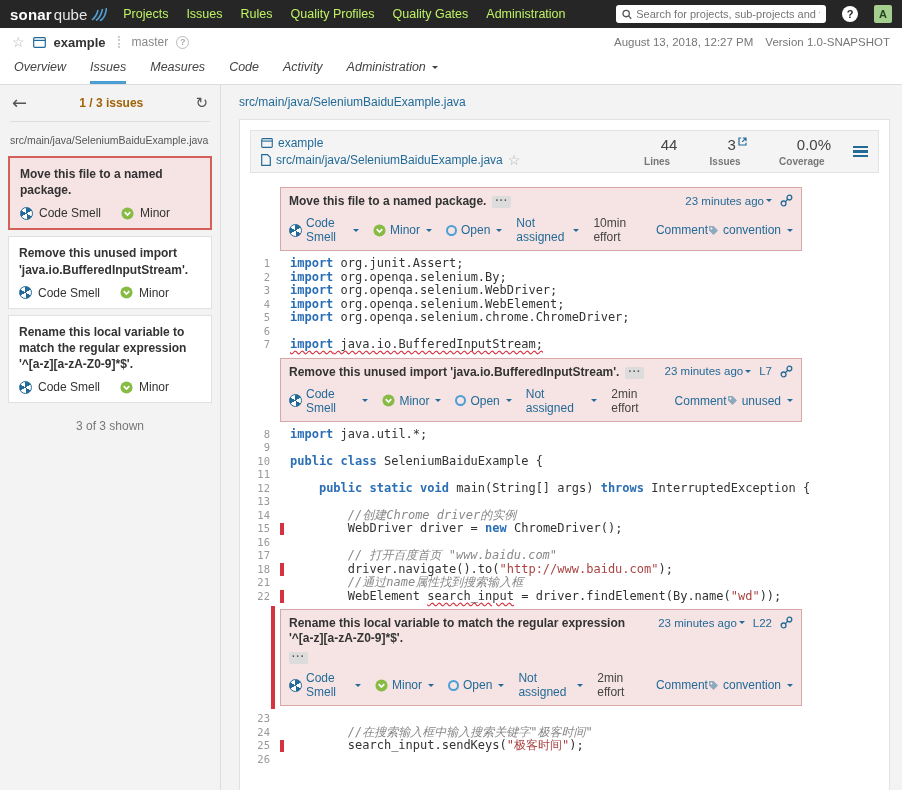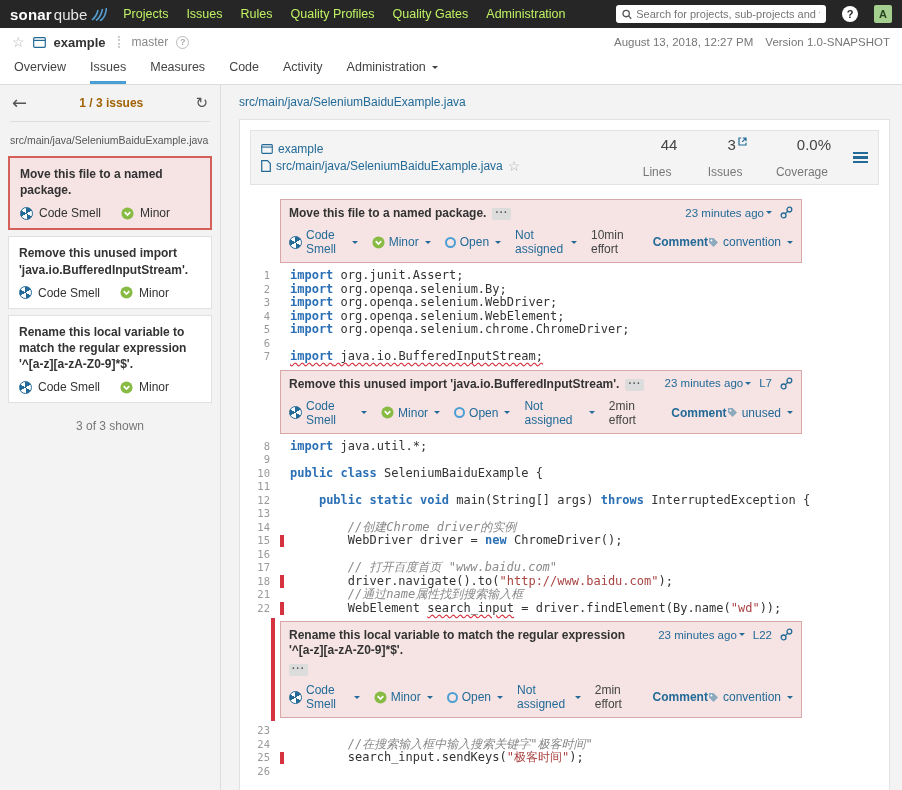--- a/index.html
+++ b/index.html
@@ -24,21 +24,21 @@
   .projhead { background:#fff; height:28px; display:flex; align-items:center; padding:0 12px; gap:8px; }
   .icon-star { color:#b0b0b0; font-size:14px; font-family:"DejaVu Sans",sans-serif; cursor:pointer; line-height:1; }
   .proj-name { font-weight:700; color:#333; font-size:13px; cursor:pointer; }
   .branch-divider { border-left:2px dotted #ccc; height:12px; margin:0 4px; }
   .branch { color:#888; font-size:12px; }
   .help-small { width:13px; height:13px; border-radius:50%; border:1px solid #bbb; color:#aaa; font-size:9px; font-weight:700; display:flex; align-items:center; justify-content:center; }
   .projhead .right { margin-left:auto; color:#777; font-size:11.5px; display:flex; gap:12px; }
 
   
   .tabs { background:#fff; display:flex; gap:24px; padding:4px 14px 0; border-bottom:1px solid #ddd; }
-  .tab { color:#444; font-size:12.5px; padding-bottom:7px; cursor:pointer; border-bottom:3px solid transparent; display:flex; align-items:center; gap:4px; }
+  .tab { color:#444; font-size:12.5px; padding-bottom:7px; cursor:pointer; border-bottom:3px solid transparent; display:flex; align-items:center; gap:4px;font-style:italic; }
   .tab.active { border-bottom-color:#4b9fd5; }
   .caret { display:inline-block; width:0; height:0; border:3.5px solid transparent; border-top-color:#236a97; margin-top:3px; margin-left:2px; }
   .tab .caret { border-top-color:#444; }
 
   
   .content { display:flex; height:712px; }
   .sidebar { width:221px; flex-shrink:0; border-right:1px solid #ddd; }
   .sb-head { display:flex; align-items:center; height:36px; padding:0 12px; }
   .sb-back { font-size:18px; color:#555; cursor:pointer; font-family:"DejaVu Sans",sans-serif; line-height:1; }
   .sb-counter { flex:1; text-align:center; color:#a16207; font-size:12px;font-weight:bold; }
@@ -66,21 +66,21 @@
   .crumb { color:#236a97; font-size:12px; cursor:pointer; }
   .panel { background:#fff; border:1px solid #e2e2e2; flex:1; padding:10px 10px; overflow:hidden; }
 
   .filehead { border:1px solid #e3e3e3; background:#f4f4f4; display:flex; align-items:center; padding:5px 10px; margin-bottom:14px; }
   .filehead .links { display:flex; flex-direction:column; gap:3px; }
   .filehead .lrow { display:flex; align-items:center; gap:5px; font-size:12px; }
   .filehead a { color:#236a97; cursor:pointer; }
   .metrics { margin-left:auto; display:flex; gap:26px; }
   .metric { text-align:center; }
   .metric .val { font-size:15px; color:#444; display:flex; align-items:flex-start; justify-content:center; gap:2px; cursor:pointer;margin-left:24px; }
-  .metric .lbl { font-size:12px; color:#777; margin-top:12px; }
+  .metric .lbl { font-size:10px; color:#777; margin-top:3px;font-weight:bold; }
 
   
   .codeview { font-family:"DejaVu Sans Mono", monospace; font-size:12px; }
   .code-line { display:flex; height:13.5px; line-height:13.5px; }
   .ln { width:30px; flex-shrink:0; text-align:right; padding-right:10px; color:#999; font-size:10.5px; cursor:pointer; }
   .mk { width:10px; flex-shrink:0; position:relative; }
   .mk.red::before { content:''; position:absolute; left:0; top:0.5px; bottom:0.5px; width:4px; background:#d4333f; }
   .ct { white-space:pre; color:#333; }
   .tk-k { color:#2b6fb5; font-weight:700; }
   .tk-c { color:#888; font-style:italic; }
@@ -93,21 +93,21 @@
   .bx-r1 { display:flex; align-items:flex-start; gap:6px; }
   .bx-title { font-weight:700; color:#333; font-size:12px; cursor:pointer; line-height:15px; }
   .ellipsis { background:#dcdcdc; color:#555; border-radius:2px; font-size:10px; line-height:8px; padding:1px 3px 3px; cursor:pointer; letter-spacing:1px; margin-top:2px; display:inline-block; }
   .ellipsis::after { content:'\00b7\00b7\00b7'; font-weight:700; }
   .bx-right { margin-left:auto; display:flex; align-items:center; gap:8px; flex-shrink:0; }
   .age { color:#236a97; font-size:11.5px; cursor:pointer; display:flex; align-items:center; }
   .lnlink { color:#236a97; font-size:11.5px; cursor:pointer; }
   .bx-r2 { display:flex; align-items:center; margin-top:7px; font-size:12px; }
   .bx-r2 .item { display:flex; align-items:center; gap:4px; margin-right:14px; color:#236a97; cursor:pointer; }
   .bx-r2 .effort { color:#444; margin-right:14px; }
-  .bx-r2 .comment { color:#236a97; cursor:pointer;font-weight:bold; }
+  .bx-r2 .comment { color:#236a97; cursor:pointer; }
   .bx-tag { margin-left:auto; display:flex; align-items:center; gap:4px; color:#236a97; cursor:pointer; }
 </style>
 </head>
 <body>
 
 <div class="topbar">
   <div class="logo">
     <span class="lg-b">sonar</span>
       <span class="lg-l">qube</span>
     <svg width="16" height="14" viewBox="0 0 16 14" style="margin-left:2px">

